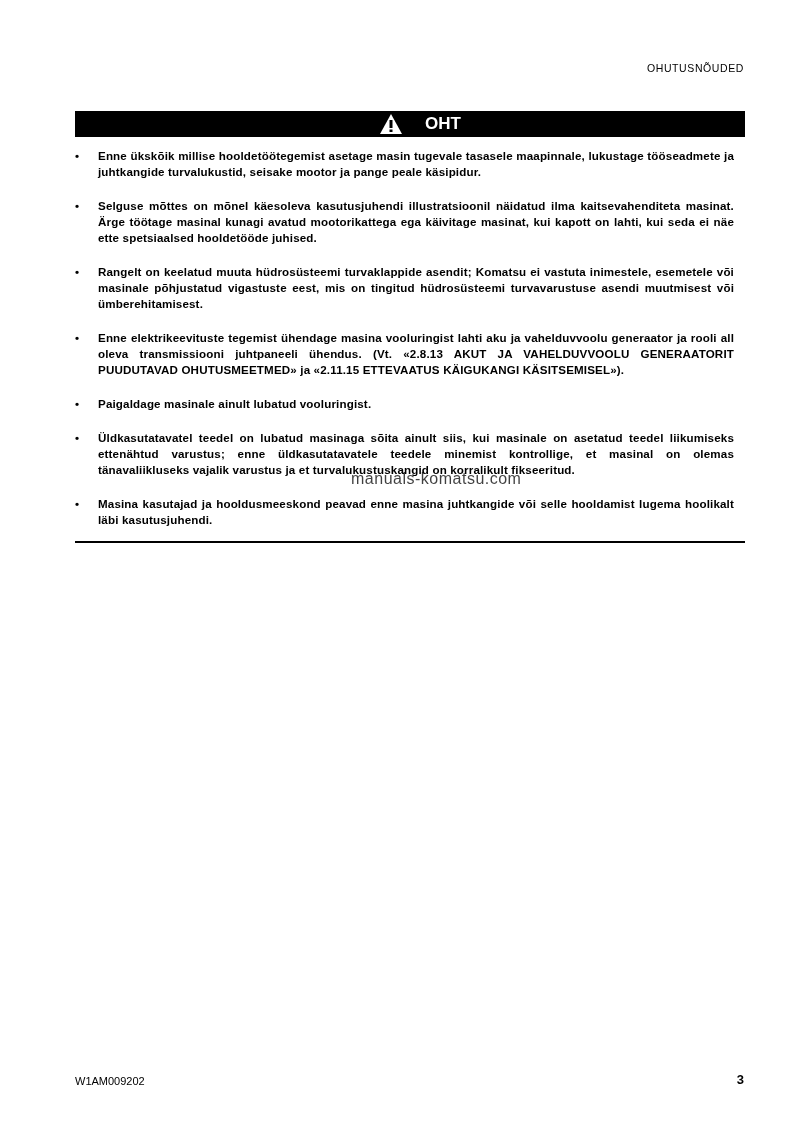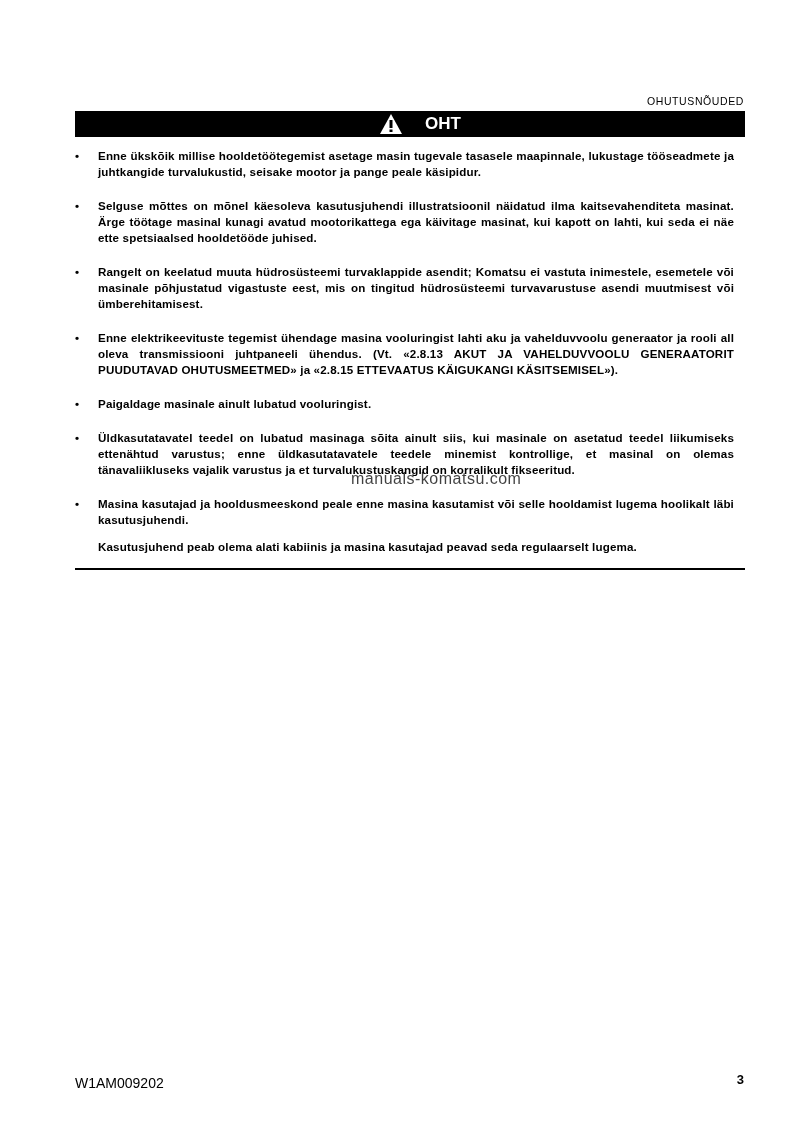--- a/index.html
+++ b/index.html
@@ -1,32 +1,32 @@
 <!DOCTYPE html>
 <html><head>
 <meta charset="utf-8">
 <style>
   html, body { margin: 0; padding: 0; background: #ffffff; }
   body { width: 793px; height: 1123px; position: relative; overflow: hidden;
          font-family: "Liberation Sans", sans-serif; color: #000; }
   .header-title { position: absolute; right: 49px; top: 62px; font-size: 10.5px;
-                  letter-spacing: 0.6px; margin-top: 33px; }
+                  letter-spacing: 0.6px; }
   .warning-box { position: absolute; left: 75px; top: 111px; width: 670px; }
   .warning-bar { background: #000; height: 26px; display: flex; align-items: center;
                  justify-content: center; color: #fff; font-weight: bold; font-size: 17px; gap: 12px; }
   .warning-bar svg { margin-right: 10px; margin-left: 20px; }
   .items { margin-top: 3px; }
   .item { position: relative; padding-left: 12px; font-size: 11.6px; font-weight: bold;
           line-height: 16px; text-align: justify; margin-bottom: 18px; letter-spacing: 0.15px; }
   .item .bullet { position: absolute; left: 0; top: 0; }
   .item p { margin: 11px; }
   .bottom-rule { border-top: 2px solid #000; margin-top: -5px; }
   .watermark { position: absolute; left: 351px; top: 470px; font-size: 16px;
                color: rgba(0,0,0,0.75); letter-spacing: 0.5px; white-space: nowrap; }
-  .footer-code { position: absolute; left: 75px; top: 1075px; font-size: 14px; text-align: center; }
+  .footer-code { position: absolute; left: 75px; top: 1075px; font-size: 11px; text-align: center; }
   .footer-page { position: absolute; right: 49px; top: 1072px; font-size: 13px; font-weight: bold; }
 </style>
 </head>
 <body>
 
 <div class="header-title">OHUTUSNÕUDED</div>
 
 <div class="warning-box">
   <div class="warning-bar">
     <svg width="24" height="22" viewBox="0 0 24 22">
@@ -45,34 +45,33 @@
     <div class="item">
       <span class="bullet">•</span>
       <p>Selguse mõttes on mõnel käesoleva kasutusjuhendi illustratsioonil näidatud ilma kaitsevahenditeta masinat. Ärge töötage masinal kunagi avatud mootorikattega ega käivitage masinat, kui kapott on lahti, kui seda ei näe ette spetsiaalsed hooldetööde juhised.</p>
     </div>
     <div class="item">
       <span class="bullet">•</span>
       <p>Rangelt on keelatud muuta hüdrosüsteemi turvaklappide asendit; Komatsu ei vastuta inimestele, esemetele või masinale põhjustatud vigastuste eest, mis on tingitud hüdrosüsteemi turvavarustuse asendi muutmisest või ümberehitamisest.</p>
     </div>
     <div class="item">
       <span class="bullet">•</span>
-      <p> Enne elektrikeevituste tegemist ühendage masina vooluringist lahti aku ja vahelduvvoolu generaator ja rooli all oleva transmissiooni juhtpaneeli ühendus. (Vt. «2.8.13 AKUT JA VAHELDUVVOOLU GENERAATORIT PUUDUTAVAD OHUTUSMEETMED» ja «2.8.15 ETTEVAATUS KÄIGUKANGI KÄSITSEMISEL»).</p>
+      <p> Enne elektrikeevituste tegemist ühendage masina vooluringist lahti aku ja vahelduvvoolu generaator ja rooli all oleva transmissiooni juhtpaneeli ühendus. (Vt. «2.8.13 AKUT JA VAHELDUVVOOLU GENERAATORIT PUUDUTAVAD OHUTUSMEETMED» ja «2.11.15 ETTEVAATUS KÄIGUKANGI KÄSITSEMISEL»).</p>
     </div>
     <div class="item">
       <span class="bullet">•</span>
       <p>Paigaldage masinale ainult lubatud vooluringist.</p>
     </div>
     <div class="item">
       <span class="bullet">•</span>
       <p>Üldkasutatavatel teedel on lubatud masinaga sõita ainult siis, kui masinale on asetatud teedel liikumiseks ettenähtud varustus; enne üldkasutatavatele teedele minemist kontrollige, et masinal on olemas tänavaliikluseks vajalik varustus ja et turvalukustuskangid on korralikult fikseeritud.</p>
     </div>
     <div class="item">
       <span class="bullet">•</span>
-      <p>Masina kasutajad ja hooldusmeeskond peale enne masina kasutamist või selle hooldamist lugema hoolikalt läbi kasutusjuhendi.</p>
-      <p>Kasutusjuhend peab olema alati kabiinis ja masina kasutajad peavad seda regulaarselt lugema.</p>
+      <p>Masina kasutajad ja hooldusmeeskond peavad enne masina juhtkangide või selle hooldamist lugema hoolikalt läbi kasutusjuhendi.</p>
     </div>
     <div class="bottom-rule"></div>
   </div>
 </div>
 
 <div class="watermark">manuals-komatsu.com</div>
 
 <div class="footer-code">W1AM009202</div>
 <div class="footer-page">3</div>
 

